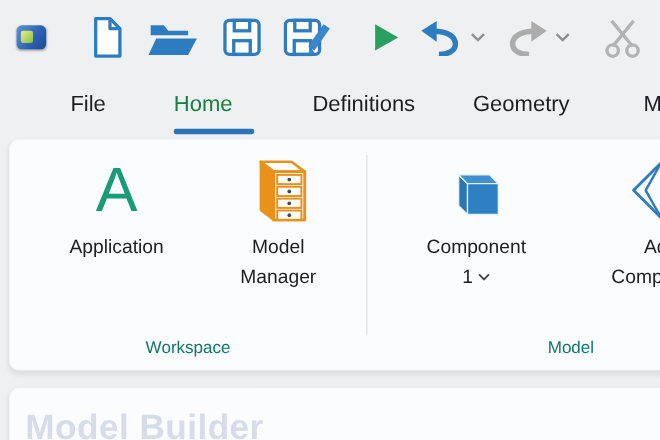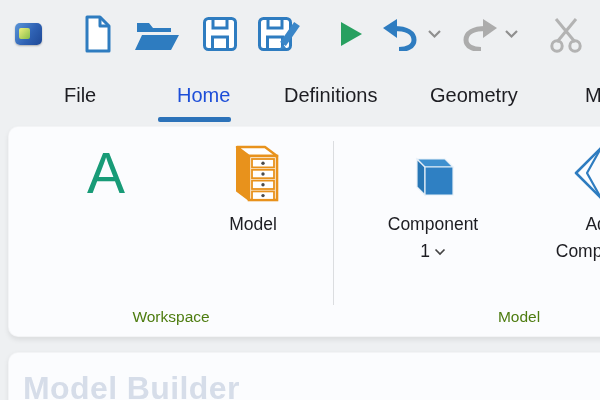--- a/index.html
+++ b/index.html
@@ -23,41 +23,41 @@
   .b-run{left:336px;top:19px;}
   .b-undo{left:380px;top:17px;}
   .b-chev1{left:427px;top:29px;}
   .b-redo{left:458px;top:17px;}
   .b-chev2{left:504px;top:29px;}
   .b-cut{left:546px;top:15px;}
   
   .tabs{position:absolute;left:0;top:78px;width:600px;height:48px;padding-left:16px;}
   .tab{position:absolute;top:6px;font-size:20px;color:#1d1d22;white-space:nowrap;cursor:default;}
   .t-file{left:64px;}
-  .t-home{left:177px;color:#1d4ed8;}
+  .t-home{left:158px;color:#15803d;}
   .t-defs{left:266px;margin-left:18px;}
   .t-geom{left:430px;}
   .t-mat{left:585px;}
   .tab-underline{position:absolute;left:158px;top:39px;width:73px;height:4.5px;
     background:#2c72b9;border-radius:2px;}
   
   .ribbon-panel{position:absolute;left:8px;top:126px;width:604px;height:211px;
     background:#fbfcfe;border:1px solid rgba(0,0,0,0.03);border-radius:10px;
     box-shadow:0 3px 5px rgba(0,0,0,.08);box-sizing:border-box;}
   .rbtn{position:absolute;display:flex;flex-direction:column;align-items:center;cursor:default;}
   .ricon{height:76px;display:flex;align-items:center;justify-content:center;}
   .rlabel{font-size:17.5px;line-height:27px;color:#1d1d22;text-align:center;white-space:nowrap;}
   .rb-ab{left:17px;top:8px;width:160px;}
   .rb-mm{left:184px;top:8px;width:120px;}
   .rb-c1{left:356px;top:8px;width:136px;}
   .rb-ac{left:512px;top:8px;width:160px;}
   .a-glyph{font-size:57px;line-height:1;color:#189b77;font-weight:500;}
   .line2-row{display:flex;align-items:center;justify-content:center;gap:4px;}
   .divider{position:absolute;left:324px;top:14px;width:1px;height:164px;background:#dbdde0;}
-  .group-label{position:absolute;top:181px;font-size:15.5px;color:#4d7c0f;text-align:center;}
+  .group-label{position:absolute;top:181px;font-size:15.5px;color:#0f766e;text-align:center;}
   .gl-workspace{left:0;width:324px;}
   .gl-model{left:324px;width:372px;}
   
   .mb-panel{position:absolute;left:8px;top:352px;width:604px;height:60px;
     background:#fbfcfe;border:1px solid rgba(0,0,0,0.03);border-radius:10px 10px 0 0;
     box-shadow:0 2px 5px rgba(0,0,0,.08);box-sizing:border-box;}
   .mb-title{position:absolute;left:14px;top:17px;font-size:32px;font-weight:700;
     color:#d6dde9;letter-spacing:.4px;white-space:nowrap;}
 </style>
 </head>
@@ -152,20 +152,21 @@
   <div class="tab-underline"></div>
 </div>
 
 <div class="ribbon-panel">
 
   <div class="rbtn rb-ab">
     <div class="ricon">
       <span class="a-glyph">A</span>
     </div>
     <div class="rlabel">
+      <span style="display:block">Application</span>
     </div>
   </div>
 
   <div class="rbtn rb-mm">
     <div class="ricon">
       <svg width="56" height="62" viewBox="0 0 56 62">
         <polygon points="12,5 24,14 24,58 12,49" fill="#E8921C" stroke="#E8921C" stroke-width="2" stroke-linejoin="round"></polygon>
         <polygon points="12,5 40,5 52,14 24,14" fill="#fff" stroke="#E8921C" stroke-width="2.4" stroke-linejoin="round"></polygon>
         <rect x="24" y="14" width="28" height="44" fill="#fff" stroke="#E8921C" stroke-width="2.6"></rect>
         <rect x="27" y="17" width="22" height="8.4" fill="#fff" stroke="#E8921C" stroke-width="1.8"></rect>
@@ -173,20 +174,21 @@
         <rect x="27" y="38.6" width="22" height="8.4" fill="#fff" stroke="#E8921C" stroke-width="1.8"></rect>
         <rect x="27" y="49.4" width="22" height="8.4" fill="#fff" stroke="#E8921C" stroke-width="1.8"></rect>
         <circle cx="38" cy="21.2" r="1.7" fill="#4a4a4a"></circle>
         <circle cx="38" cy="32" r="1.7" fill="#4a4a4a"></circle>
         <circle cx="38" cy="42.8" r="1.7" fill="#4a4a4a"></circle>
         <circle cx="38" cy="53.6" r="1.7" fill="#4a4a4a"></circle>
       </svg>
     </div>
     <div class="rlabel">
       <span style="display:block">Model</span>
+      <span style="display:block">Manager</span>
     </div>
   </div>
 
   <div class="divider"></div>
 
   <div class="rbtn rb-c1">
     <div class="ricon">
       <svg width="54" height="54" viewBox="0 0 54 54">
         <polygon points="11,13 19,21 19,49 11,41" fill="#2776B5" stroke="#e6eff7" stroke-width="1.2"></polygon>
         <polygon points="11,13 39,13 47,21 19,21" fill="#3E90CF" stroke="#e6eff7" stroke-width="1.2"></polygon>

